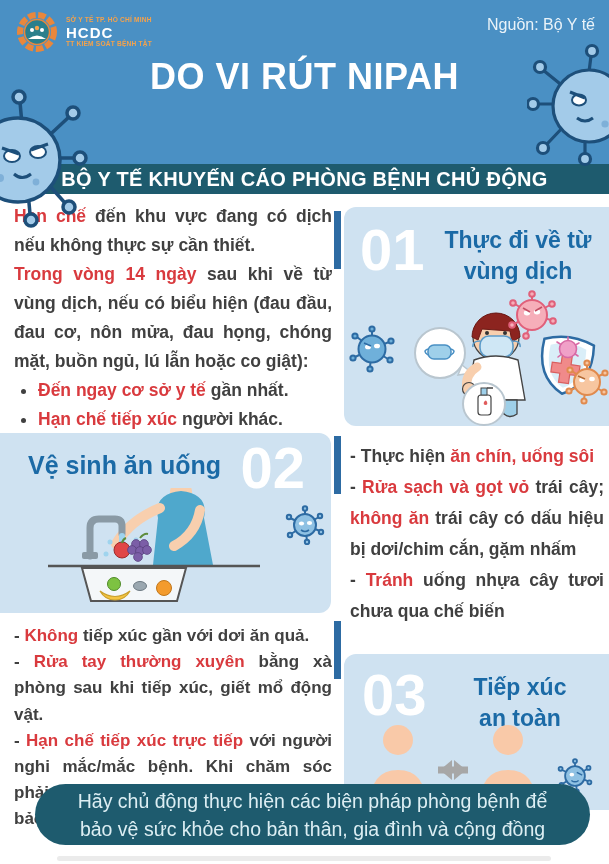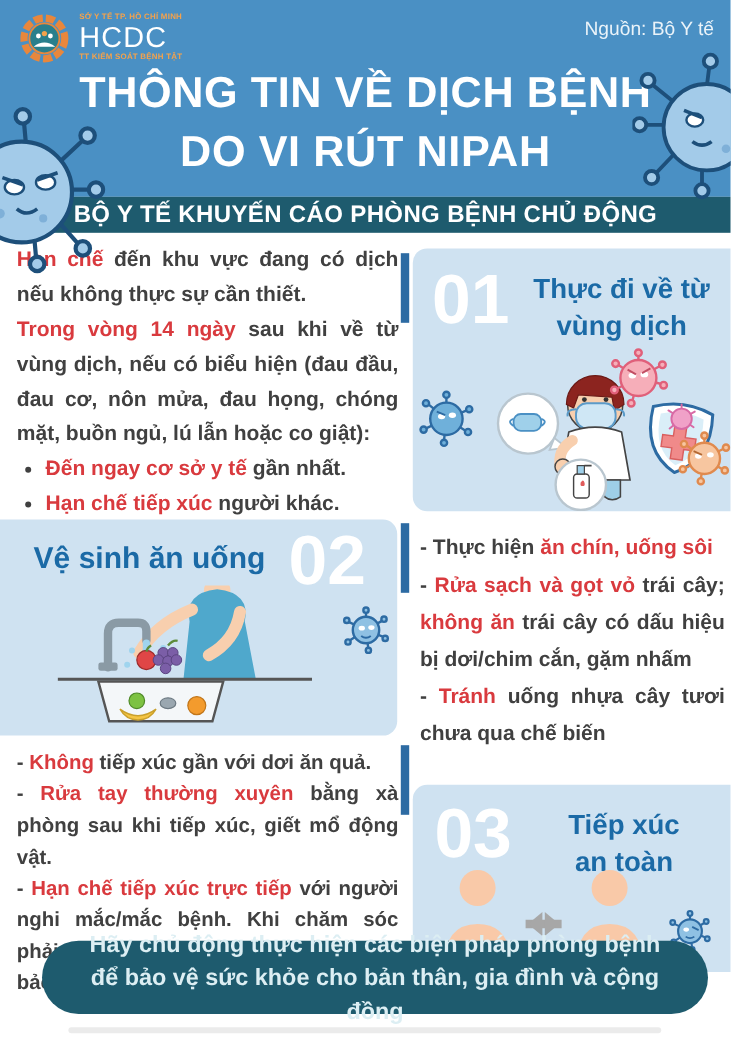--- a/index.html
+++ b/index.html
@@ -8,21 +8,21 @@
   
   .header{position:absolute;left:0;top:0;width:609px;height:164px;background:#4a90c4;}
   .band{position:absolute;left:0;top:164px;width:609px;height:30px;background:#1e5b6e;color:#fff;
         display:flex;align-items:center;justify-content:center;font-weight:bold;font-size:20px;
         letter-spacing:.3px;z-index:2;}
   .title{position:absolute;left:0;top:52px;width:100%;text-align:center;color:#fff;font-weight:bold;
          font-size:36px;line-height:49px;letter-spacing:.5px;z-index:1;}
   .logo{position:absolute;left:14px;top:9px;display:flex;align-items:center;gap:6px;z-index:2;}
   .logo-text{display:flex;flex-direction:column;line-height:1;}
   .logo-top,.logo-bottom{font-size:6.6px;font-weight:bold;color:#f5a24b;letter-spacing:.2px;}
-  .logo-acronym{font-size:24px;font-weight:normal;color:#fff;letter-spacing:1px;margin:1px 0;}
+  .logo-acronym{font-size:15px;font-weight:bold;color:#fff;letter-spacing:1px;margin:1px 0;}
   .source{position:absolute;right:14px;top:16px;color:#eaf3f9;font-size:16px;z-index:2;}
   .virus-left{position:absolute;left:-30px;top:86px;z-index:3;}
   .virus-right{position:absolute;right:-20px;top:42px;z-index:3;}
 
   
   .card{position:absolute;background:#cfe2f1;overflow:hidden;}
   .card1{left:344px;top:207px;width:265px;height:219px;border-radius:12px 0 0 12px;}
   .card2{left:0;top:433px;width:331px;height:180px;border-radius:0 12px 12px 0;}
   .card3{left:344px;top:618px;width:265px;height:156px;border-radius:12px 0 0 12px;margin-top:36px;}
   .bar{position:absolute;width:7px;height:58px;background:#2d6ba3;}
@@ -46,21 +46,21 @@
   .tb1 ul{margin:0;padding-left:24px;list-style:disc;}
   .tb1 li{color:#404040;}
   .tb2{left:350px;top:441px;width:254px;font-size:17.5px;line-height:31px;}
   .tb3{left:14px;top:623px;width:318px;font-size:17px;line-height:26.2px;}
   .seg-red{color:#d93a3e;}
   .seg-dark{color:#404040;}
 
   
   .banner{position:absolute;left:35px;top:784px;width:555px;height:61px;background:#1e5b6e;border-radius:31px;
           display:flex;align-items:center;justify-content:center;text-align:center;color:#dceef3;
-          font-weight:bold;font-size:19.5px;line-height:28px;padding:0 28px;box-sizing:border-box;}
+          font-weight:normal;font-size:19.5px;line-height:28px;padding:0 28px;box-sizing:border-box;}
   .bottom-strip{position:absolute;left:57px;top:856px;width:494px;height:5px;background:#ebebeb;border-radius:3px;}
 </style>
 </head>
 <body>
 
 <div class="poster">
 
   <div class="header">
     <div class="logo">
       <svg width="46" height="46" viewBox="0 0 46 46">
@@ -72,21 +72,20 @@
         <path d="M14 30 q9 -7 18 0 z" fill="#fff"></path>
       </svg>
       <div class="logo-text">
         <span class="logo-top">SỞ Y TẾ TP. HỒ CHÍ MINH</span>
         <span class="logo-acronym">HCDC</span>
         <span class="logo-bottom">TT KIỂM SOÁT BỆNH TẬT</span>
       </div>
     </div>
     <div class="source">Nguồn: Bộ Y tế</div>
     <div class="title">
-      <div>THÔNG TIN VỀ DỊCH BỆNH</div>
       <div>DO VI RÚT NIPAH</div>
     </div>
   </div>
 
   <svg class="virus-left" width="118" height="148" viewBox="0 0 118 148">
     <g stroke="#1d4f7a" stroke-width="3.5" fill="#a3cbe9" stroke-linecap="round">
       <line x1="55" y1="72" x2="100" y2="30"></line>
         <circle cx="103" cy="27" r="6"></circle>
       <line x1="55" y1="72" x2="106" y2="72"></line>
         <circle cx="110" cy="72" r="6"></circle>

